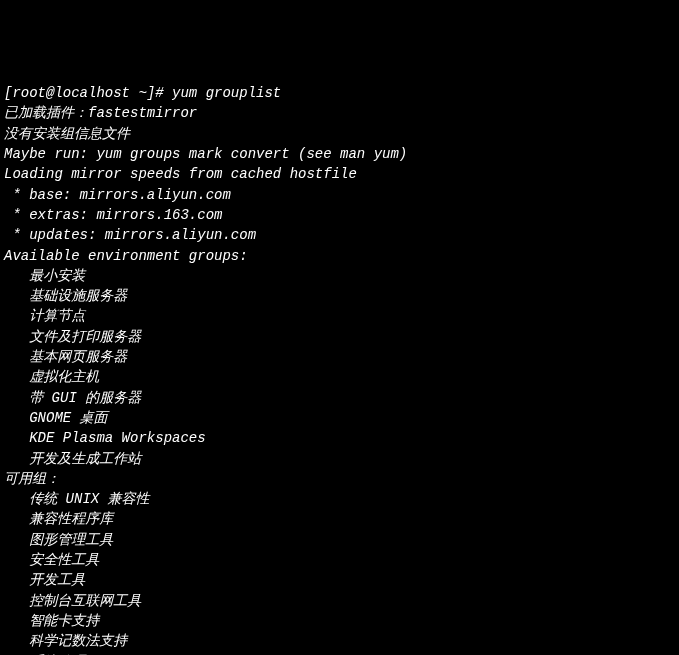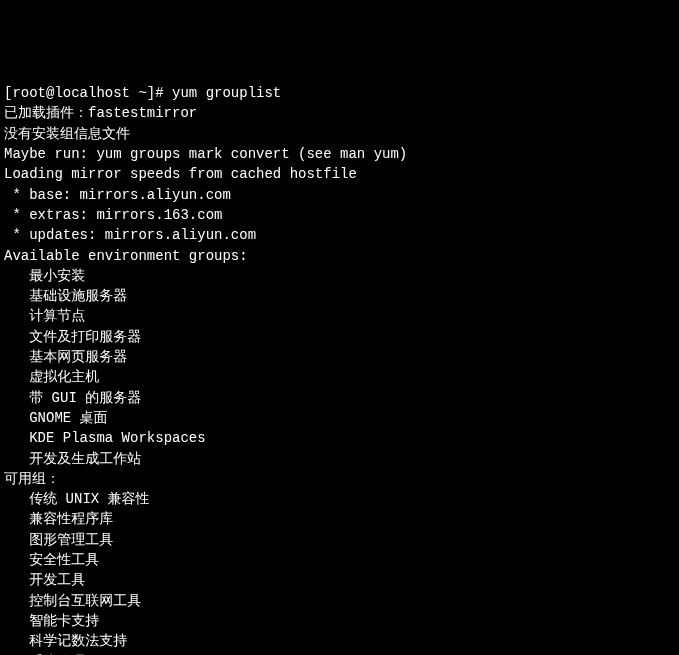--- a/index.html
+++ b/index.html
@@ -14,20 +14,21 @@
       font-size: 14px;
       line-height: 1.45;
       padding: 2px 4px;
       width: 679px;
       height: 655px;
       overflow: hidden;
       white-space: pre;
     }
     .line {
       display: block;
+      font-style: italic;
     }
   </style>
 </head>
 <body>
 
 
 
 <div><span class="line"><span>[root@localhost ~]# </span><span>yum grouplist</span></span><span class="line">已加载插件：fastestmirror</span><span class="line">没有安装组信息文件</span><span class="line">Maybe run: yum groups mark convert (see man yum)</span><span class="line">Loading mirror speeds from cached hostfile</span><span class="line"> * base: mirrors.aliyun.com</span><span class="line"> * extras: mirrors.163.com</span><span class="line"> * updates: mirrors.aliyun.com</span><span class="line">Available environment groups:</span><span class="line">   最小安装</span><span class="line">   基础设施服务器</span><span class="line">   计算节点</span><span class="line">   文件及打印服务器</span><span class="line">   基本网页服务器</span><span class="line">   虚拟化主机</span><span class="line">   带 GUI 的服务器</span><span class="line">   GNOME 桌面</span><span class="line">   KDE Plasma Workspaces</span><span class="line">   开发及生成工作站</span><span class="line">可用组：</span><span class="line">   传统 UNIX 兼容性</span><span class="line">   兼容性程序库</span><span class="line">   图形管理工具</span><span class="line">   安全性工具</span><span class="line">   开发工具</span><span class="line">   控制台互联网工具</span><span class="line">   智能卡支持</span><span class="line">   科学记数法支持</span><span class="line">   系统管理</span></div>
 
 

